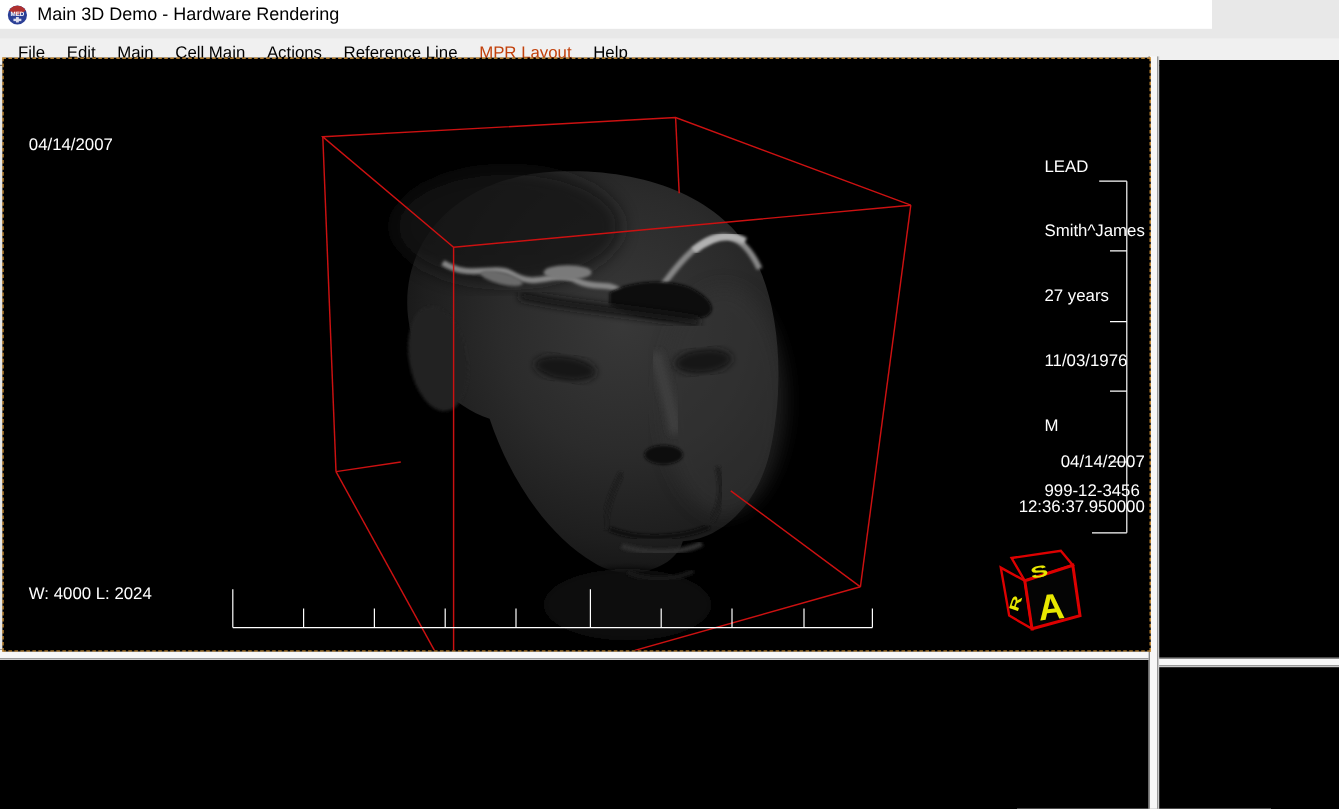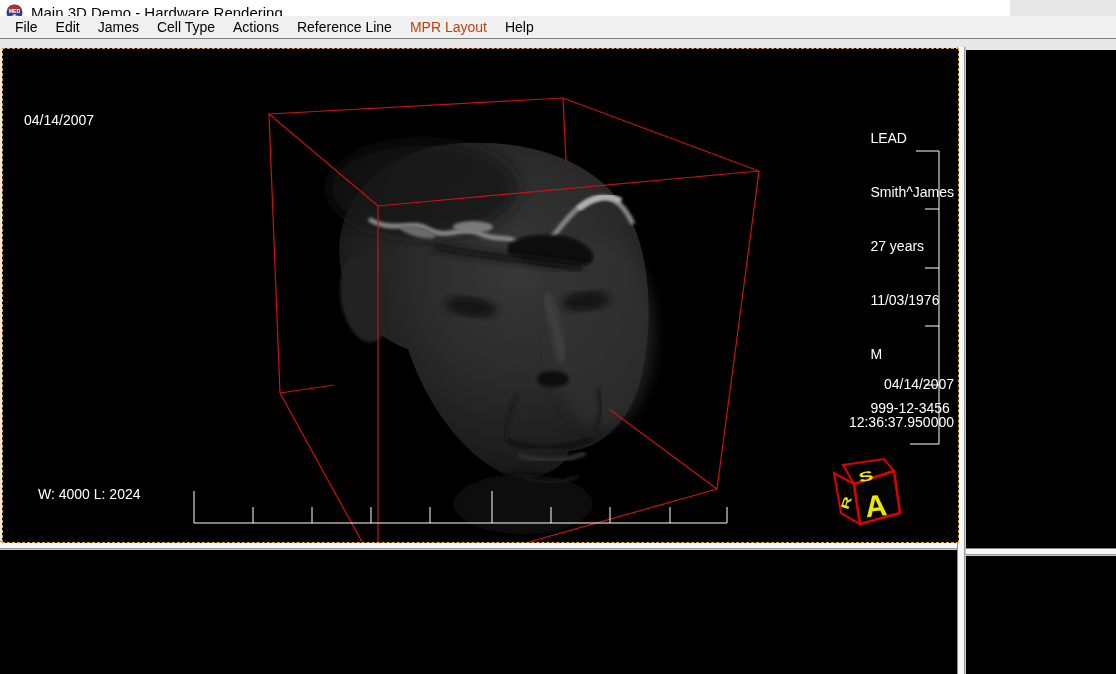--- a/index.html
+++ b/index.html
@@ -9,42 +9,42 @@
   }
   
   .titlebar{
     position:absolute;left:0;top:0;width:1010px;height:24px;background:#ffffff;
     display:flex;align-items:center;gap:8px;padding-left:6px;box-sizing:border-box;
   }
   .titlebar .title{font-size:15px;color:#000;}
   .app-icon{width:17px;height:17px;flex:0 0 auto;}
   
   .menubar{
-    position:absolute;left:0;top:16px;width:1116px;height:23px;background:#f0f0f0;
+    position:absolute;left:0;top:32px;width:1116px;height:23px;background:#f0f0f0;
     border-bottom:1px solid #7f7f7f;display:flex;align-items:center;box-sizing:border-box;
     padding-left:6px;
   }
   .menu-item{font-size:14px;color:#000;padding:2px 9px;cursor:default;}
   .menu-item.disabled{color:#c2410c;}
   
   .vp{position:absolute;background:#000;}
   .vp-main{left:2px;top:48px;width:955px;height:493px;border:1px dashed #e8a23b;box-sizing:content-box;}
   .vp-right-top{left:966px;top:50px;width:150px;height:498px;}
   .vp-bottom-left{left:0px;top:550px;width:957px;height:124px;}
   .vp-bottom-right{left:966px;top:556px;width:150px;height:118px;}
   .divider-v{position:absolute;left:957px;top:47px;width:9px;height:627px;
     background:linear-gradient(to right,#8a8a8a 0 1px,#f7f7f7 1px 7px,#9a9a9a 7px 8px,#c8c8c8 8px);}
   .divider-h-left{position:absolute;left:0;top:541px;width:957px;height:9px;
     background:linear-gradient(to bottom,#8a8a8a 0 1px,#f7f7f7 1px 7px,#9a9a9a 7px 8px,#c8c8c8 8px);}
   .divider-h-right{position:absolute;left:966px;top:548px;width:150px;height:8px;
     background:linear-gradient(to bottom,#8a8a8a 0 1px,#f7f7f7 1px 6px,#9a9a9a 6px 7px,#c8c8c8 7px);}
   
   .ovl{position:absolute;color:#fff;font-size:14px;white-space:pre;line-height:18px;margin-left:15px;}
   .ovl-date-tl{left:6px;top:62px;}
-  .ovl-wl{left:20px;top:436px;}
+  .ovl-wl{left:6px;top:436px;}
   .ovl-patient{right:4px;top:44px;text-align:left;}
   .ovl-series-date{right:4px;top:326px;text-align:right;}
   .ovl-series-time{right:4px;top:364px;text-align:right;}
   .render-svg{position:absolute;left:0;top:0;}
 </style>
 </head>
 <body>
 
 <div class="titlebar">
   <svg class="app-icon" viewBox="0 0 17 17">
@@ -53,22 +53,22 @@
     <text x="8.5" y="9" font-size="5.2" font-weight="bold" fill="#ffffff" text-anchor="middle" font-family="Liberation Sans, sans-serif">MED</text>
     <rect x="7.3" y="10.2" width="2.4" height="4.5" fill="#dcdcec"></rect>
     <rect x="5.2" y="11.6" width="6.6" height="2" fill="#dcdcec"></rect>
   </svg>
   <span class="title">Main 3D Demo - Hardware Rendering</span>
 </div>
 
 <div class="menubar">
   <span class="menu-item">File</span>
   <span class="menu-item">Edit</span>
-  <span class="menu-item">James</span>
-  <span class="menu-item">Cell Type</span>
+  <span class="menu-item">Main</span>
+  <span class="menu-item">Cell Main</span>
   <span class="menu-item">Actions</span>
   <span class="menu-item">Reference Line</span>
   <span class="menu-item disabled">MPR Layout</span>
   <span class="menu-item">Help</span>
 </div>
 
 <div class="divider-v"></div>
 <div class="divider-h-left"></div>
 <div class="divider-h-right"></div>
 

